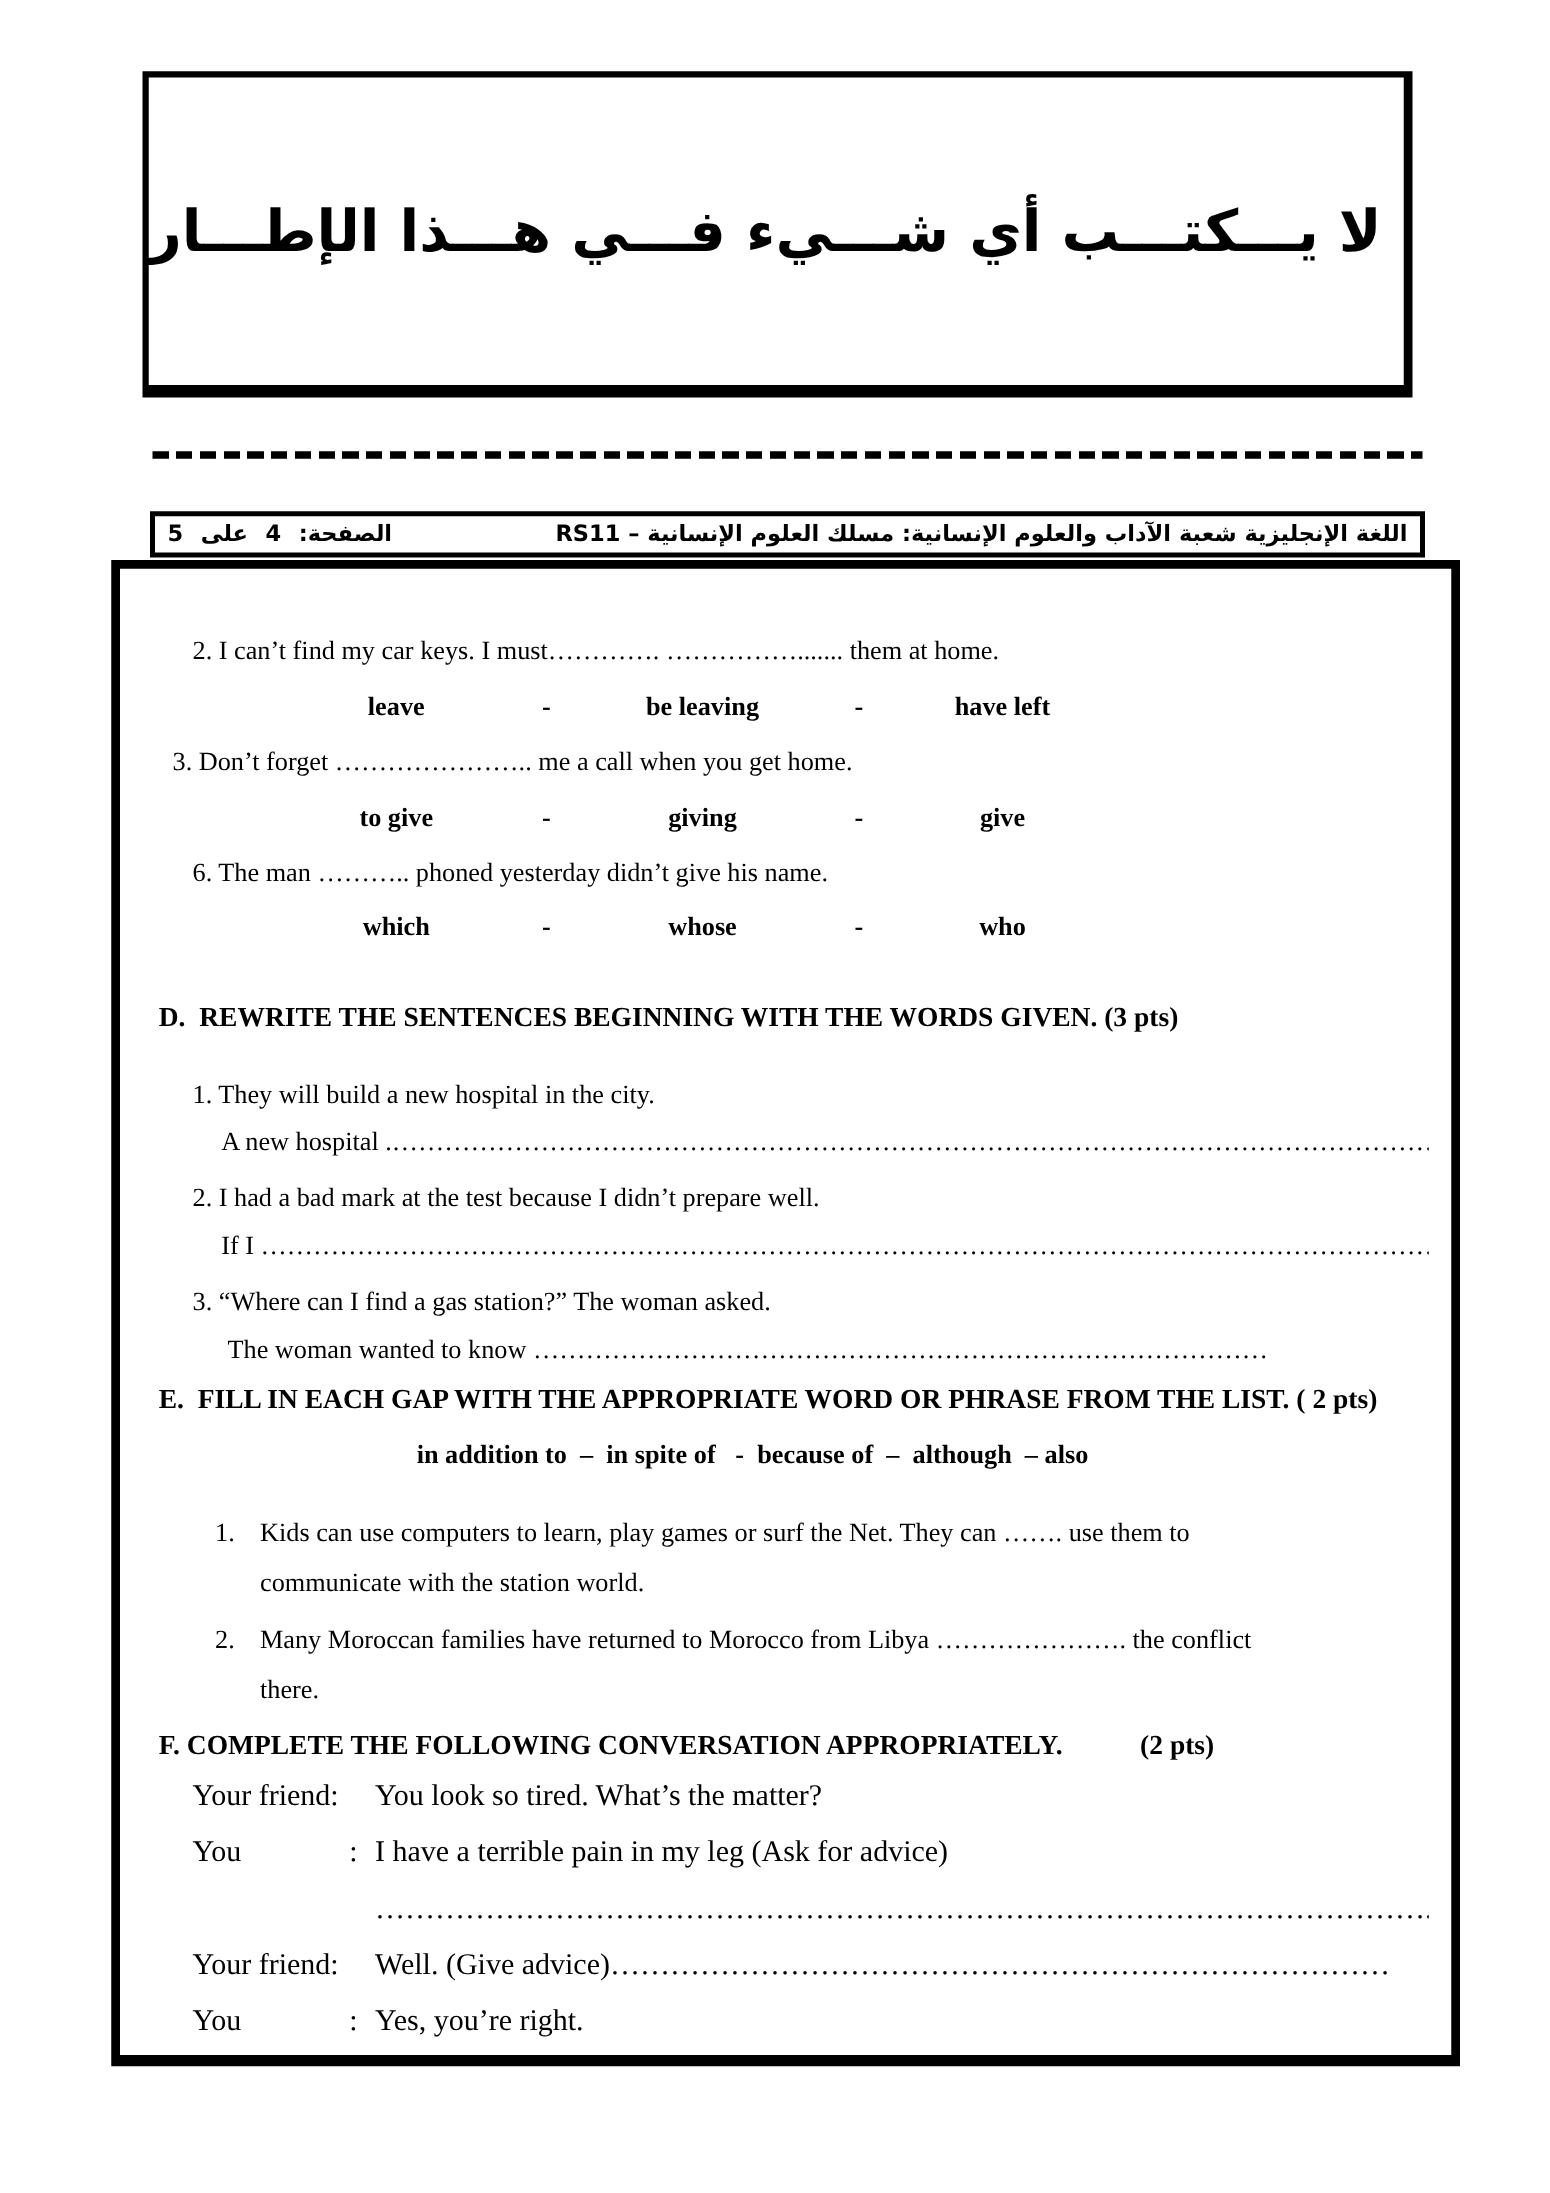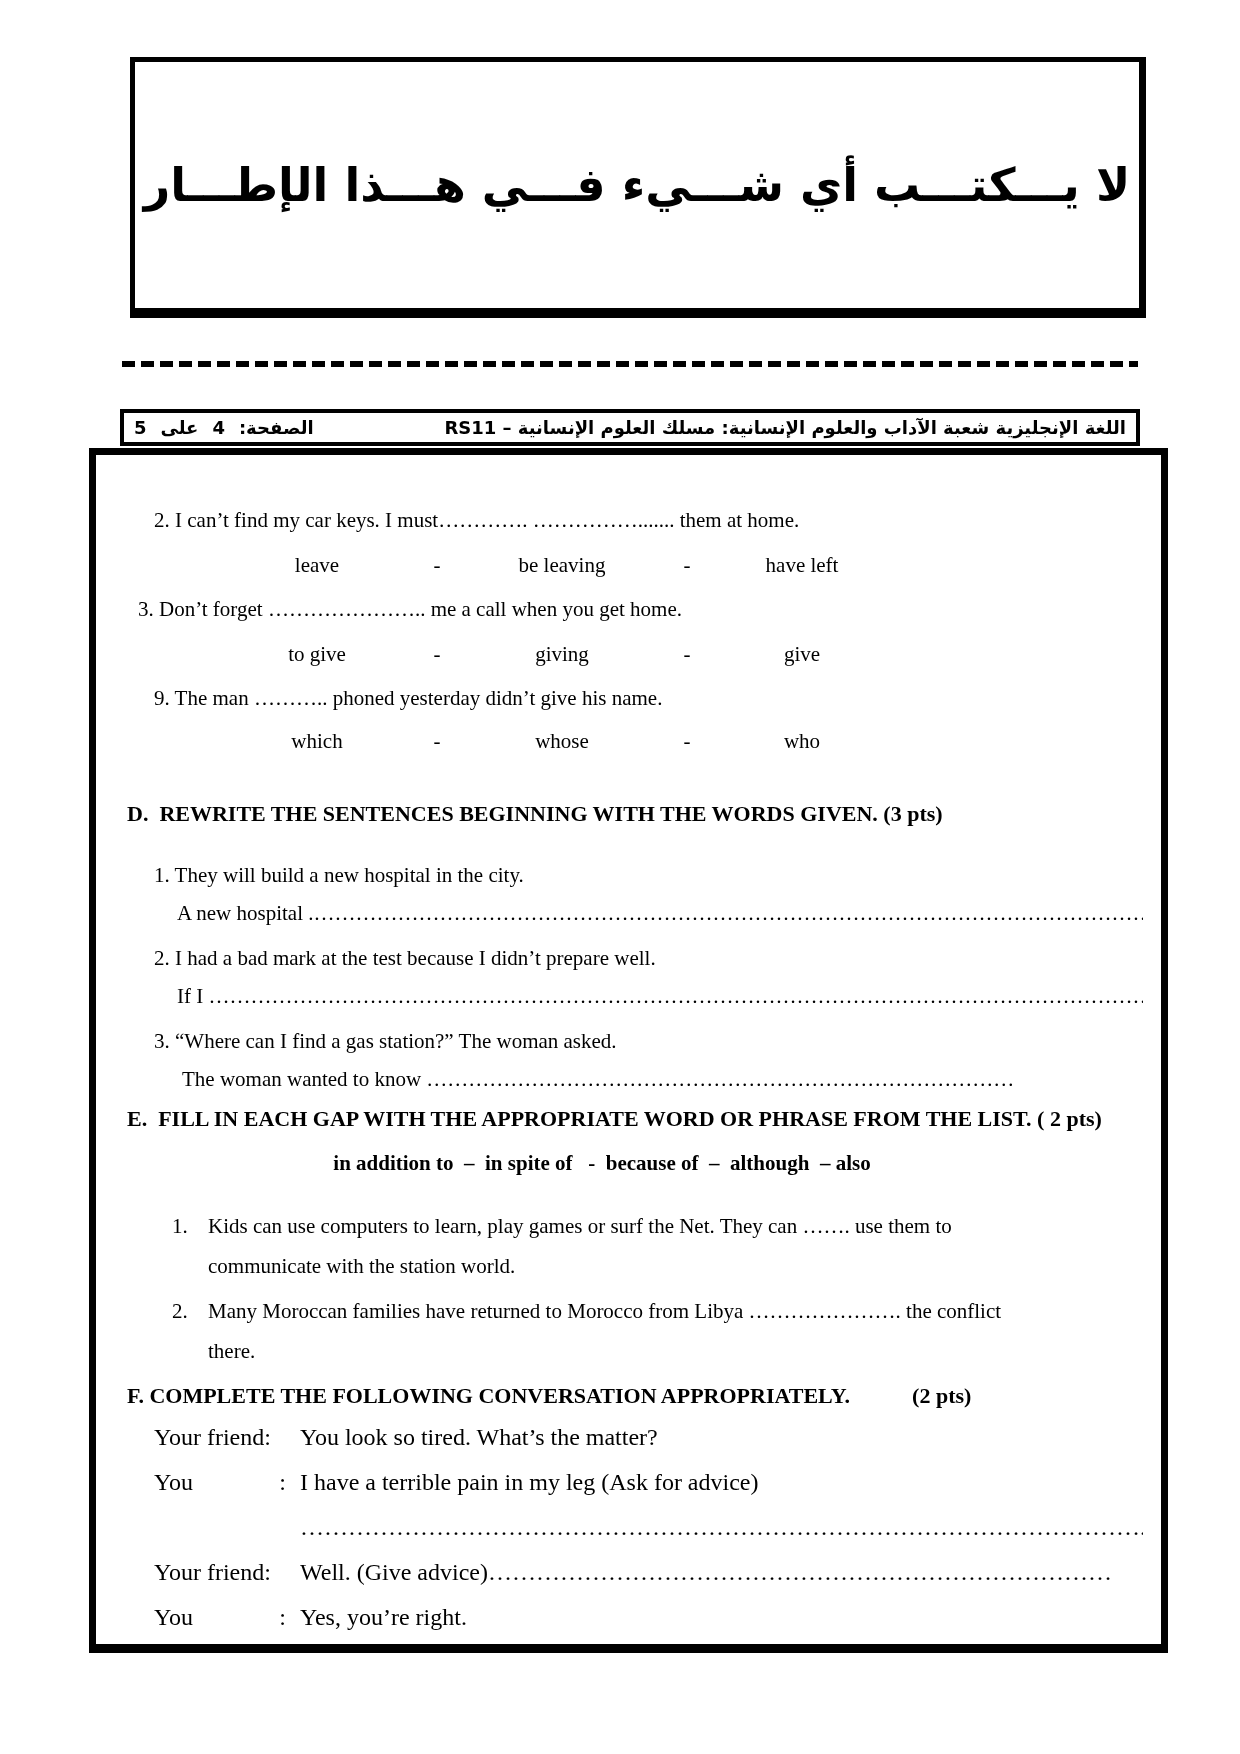--- a/index.html
+++ b/index.html
@@ -1,22 +1,22 @@
 <!DOCTYPE html>
 <html><head>
 <meta charset="utf-8">
 <style>
   html,body{margin:0;padding:0;background:#ffffff;}
   .page{position:relative;width:1240px;height:1754px;background:#ffffff;color:#000;
         font-family:"Liberation Serif",serif;overflow:hidden;}
 
   
-  .no-write-box{position:absolute;left:130px;top:57px;width:1016px;height:261px;
+  .no-write-box{position:absolute;left:114px;top:57px;width:1016px;height:261px;
      box-sizing:border-box;border:5px solid #000;border-bottom-width:10px;border-right-width:7px;
-     display:flex;align-items:center;justify-content:center;}
+     display:flex;align-items:center;justify-content:flex-start;}
   .arabic-big{font-family:"DejaVu Sans",sans-serif;font-weight:bold;font-size:46px;
      direction:rtl;white-space:nowrap;letter-spacing:1px;}
 
   
   .dashed-sep{position:absolute;left:122px;top:361px;width:1016px;height:6px;
      background:repeating-linear-gradient(90deg,#000 0 13px,transparent 13px 19px);}
 
   
   .header-bar{position:absolute;left:120px;top:409px;width:1020px;height:37px;
      box-sizing:border-box;border:4px solid #000;direction:rtl;
@@ -26,21 +26,21 @@
 
   
   .main-box{position:absolute;left:89px;top:448px;width:1079px;height:1205px;
      box-sizing:border-box;border:7px solid #000;border-bottom-width:9px;
      padding:50px 18px 0 31px;overflow:hidden;}
 
   .line{font-size:21px;line-height:30px;margin-bottom:13px;white-space:pre;overflow:hidden;}
   .q{margin-left:27px;}
   .q2{margin-bottom:15px;}.q3{margin-bottom:15px;margin-left:11px;}
 
-  .opts{display:flex;font-weight:normal;font-size:21px;line-height:30px;margin-left:100px;margin-bottom:14px;}
+  .opts{display:flex;font-weight:bold;font-size:21px;line-height:30px;margin-left:100px;margin-bottom:14px;}
   .opts span{display:inline-block;text-align:center;white-space:pre;}
   .o-w1{width:180px;}.o-sep{width:60px;}.o-w2{width:190px;}.o-w3{width:170px;}
   .opts-last{margin-bottom:43px;}
 
   .sec-title{font-weight:bold;font-size:22px;}
   .d-title{margin-bottom:31px;}
   .d-sent{margin-left:27px;margin-bottom:8px;}
   .d-rw{margin-left:50px;margin-bottom:15px;}
   .d-rw3{margin-left:55px;margin-bottom:10px;}
   .e-title{margin-bottom:14px;}
@@ -88,21 +88,21 @@
 
     <div class="line q q3">3. Don’t forget ………………….. me a call when you get home.</div>
     <div class="opts">
       <span class="o-w1">to give</span>
       <span class="o-sep">-</span>
       <span class="o-w2">giving</span>
       <span class="o-sep">-</span>
       <span class="o-w3">give</span>
     </div>
 
-    <div class="line q">9. The man ……….. phoned yesterday didn’t give his name.</div>
+    <div class="line q">6. The man ……….. phoned yesterday didn’t give his name.</div>
     <div class="opts opts-last">
       <span class="o-w1">which</span>
       <span class="o-sep">-</span>
       <span class="o-w2">whose</span>
       <span class="o-sep">-</span>
       <span class="o-w3">who</span>
     </div>
 
     <div class="line sec-title d-title">D.  REWRITE THE SENTENCES BEGINNING WITH THE WORDS GIVEN. (3 pts)</div>
 

